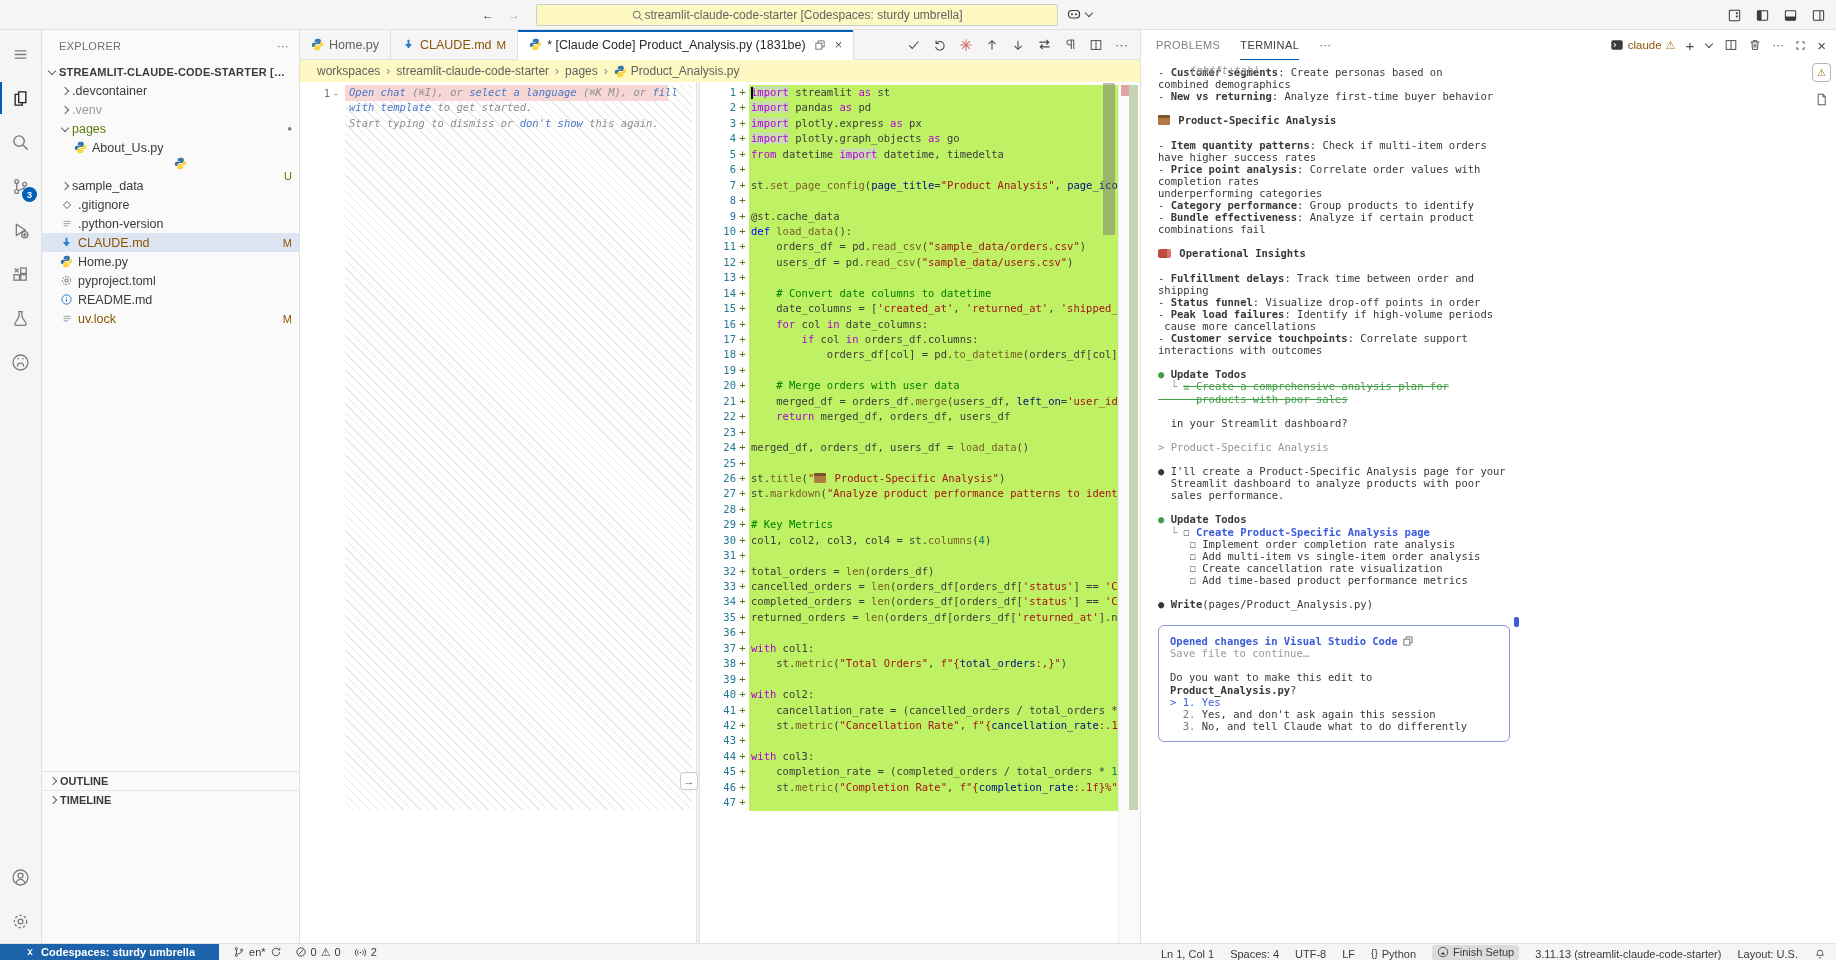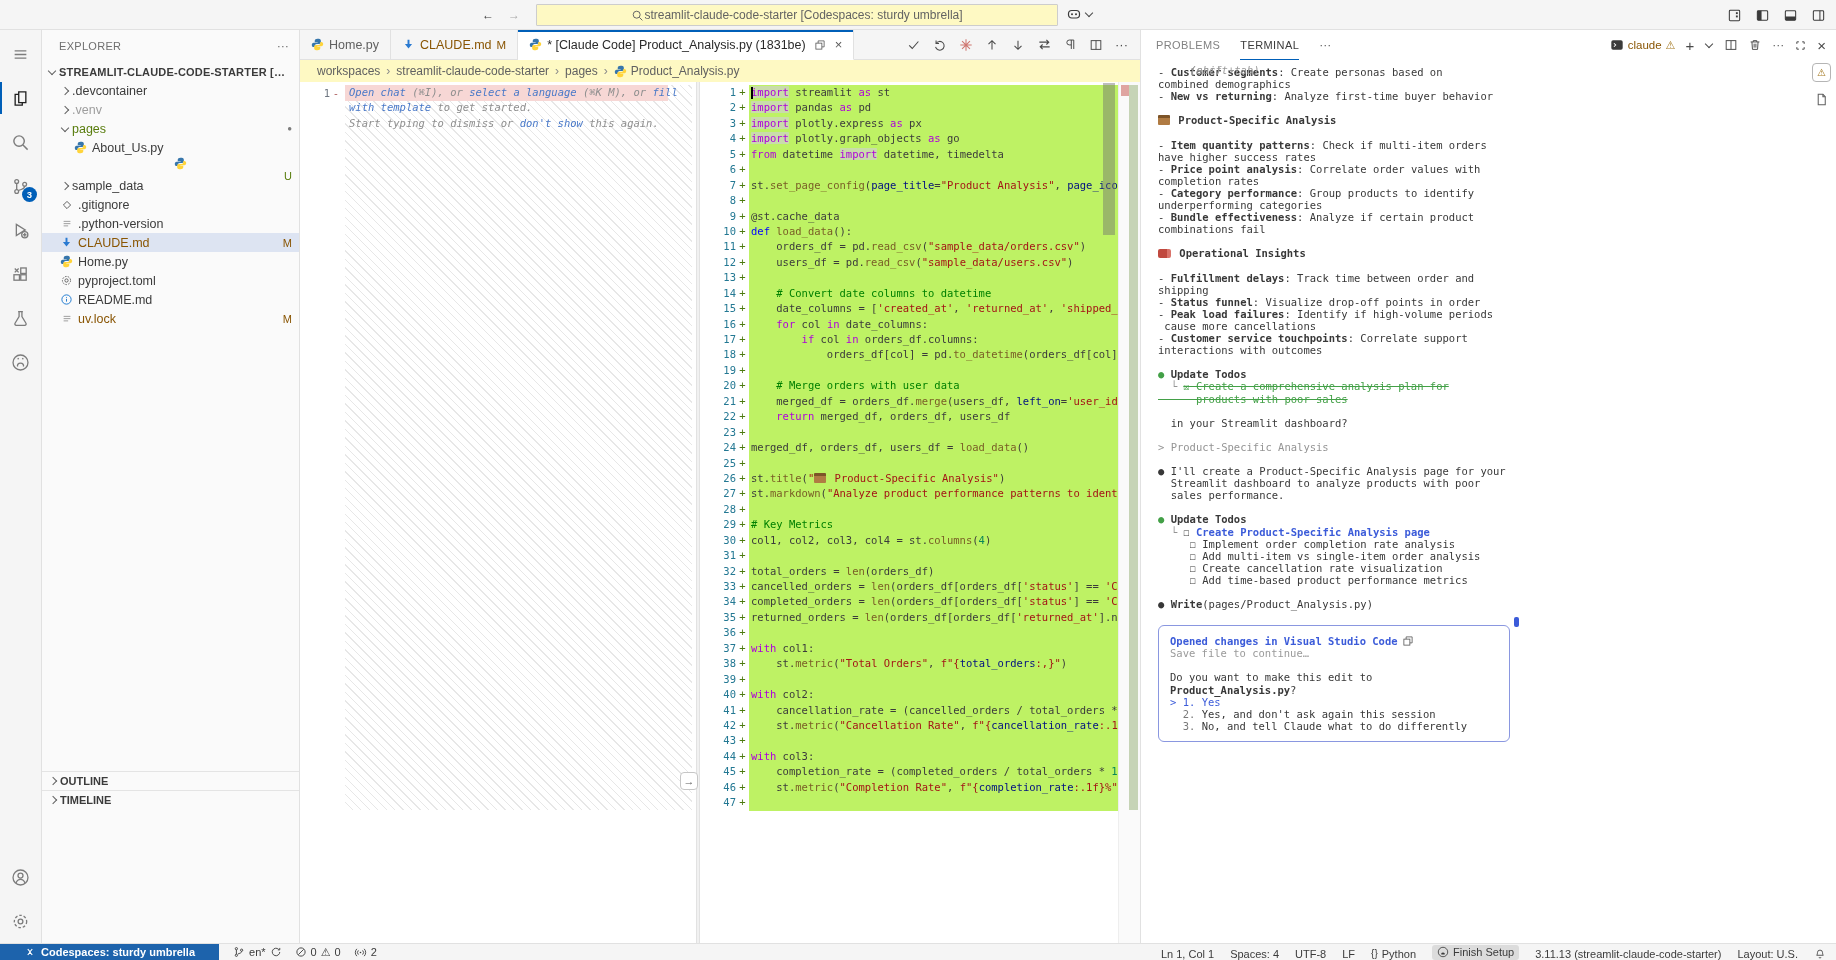--- a/index.html
+++ b/index.html
@@ -801,22 +801,22 @@
       <div class="tline"><span class="sg-p">- </span><span class="sg-b">Customer segments</span><span class="sg-p">: Create personas based on</span></div>
       <div class="tline"><span class="sg-p">combined demographics</span></div>
       <div class="tline"><span class="sg-p">- </span><span class="sg-b">New vs returning</span><span class="sg-p">: Analyze first-time buyer behavior</span></div>
       <div class="tline"></div>
       <div class="tline"><span class="em-pkg">📦</span><span class="sg-b"> Product-Specific Analysis</span></div>
       <div class="tline"></div>
       <div class="tline"><span class="sg-p">- </span><span class="sg-b">Item quantity patterns</span><span class="sg-p">: Check if multi-item orders</span></div>
       <div class="tline"><span class="sg-p">have higher success rates</span></div>
       <div class="tline"><span class="sg-p">- </span><span class="sg-b">Price point analysis</span><span class="sg-p">: Correlate order values with</span></div>
       <div class="tline"><span class="sg-p">completion rates</span></div>
+      <div class="tline"><span class="sg-p">underperforming categories</span></div>
       <div class="tline"><span class="sg-p">- </span><span class="sg-b">Category performance</span><span class="sg-p">: Group products to identify</span></div>
-      <div class="tline"><span class="sg-p">underperforming categories</span></div>
       <div class="tline"><span class="sg-p">- </span><span class="sg-b">Bundle effectiveness</span><span class="sg-p">: Analyze if certain product</span></div>
       <div class="tline"><span class="sg-p">combinations fail</span></div>
       <div class="tline"></div>
       <div class="tline"><span class="em-trk">🚚</span><span class="sg-b"> Operational Insights</span></div>
       <div class="tline"></div>
       <div class="tline"><span class="sg-p">- </span><span class="sg-b">Fulfillment delays</span><span class="sg-p">: Track time between order and</span></div>
       <div class="tline"><span class="sg-p">shipping</span></div>
       <div class="tline"><span class="sg-p">- </span><span class="sg-b">Status funnel</span><span class="sg-p">: Visualize drop-off points in order</span></div>
       <div class="tline"><span class="sg-p">- </span><span class="sg-b">Peak load failures</span><span class="sg-p">: Identify if high-volume periods</span></div>
       <div class="tline"><span class="sg-p"> cause more cancellations</span></div>

